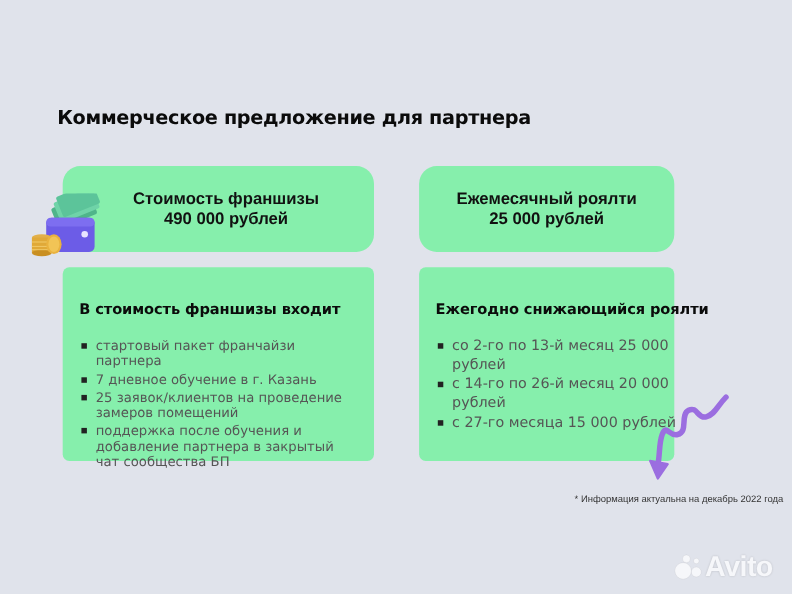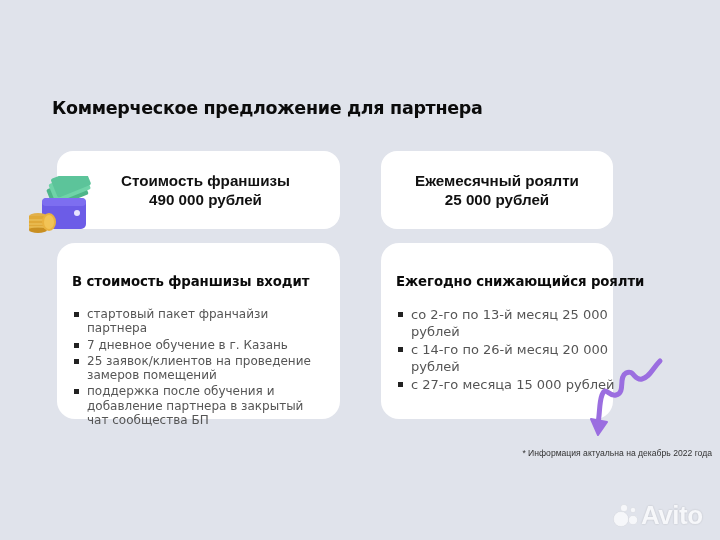--- a/index.html
+++ b/index.html
@@ -8,24 +8,24 @@
     background:#e0e3eb;
     font-family:"DejaVu Sans", sans-serif;
     color:#111;
   }
   .page-title {
     position:absolute; left:52px; top:98px;
     font-family:"DejaVu Sans", sans-serif;
     font-weight:bold; font-size:17.5px; letter-spacing:-0.3px; color:#0b0b0b;
   }
   .card {
-    position:absolute; background:#ffffff; border-radius:16px;
+    position:absolute; background:#86efac; border-radius:16px;
   }
   .card-top { height:78px; top:151px; }
-  .card-bottom { height:176px; top:243px; border-radius:18px; }
+  .card-bottom { height:176px; top:243px; border-radius:6px; }
   .left { left:57px; width:283px; }
   .right { left:381px; width:232px; }
   .price-card-text {
     position:absolute; left:0; right:0; top:20px;
     text-align:center; font-weight:bold; font-size:15.2px; line-height:19px;
     font-family:"Liberation Sans", sans-serif; color:#111;
   }
   .price-card-text div { white-space:nowrap; }
   .left .price-card-text { padding-left:14px; }
   .card-heading {

